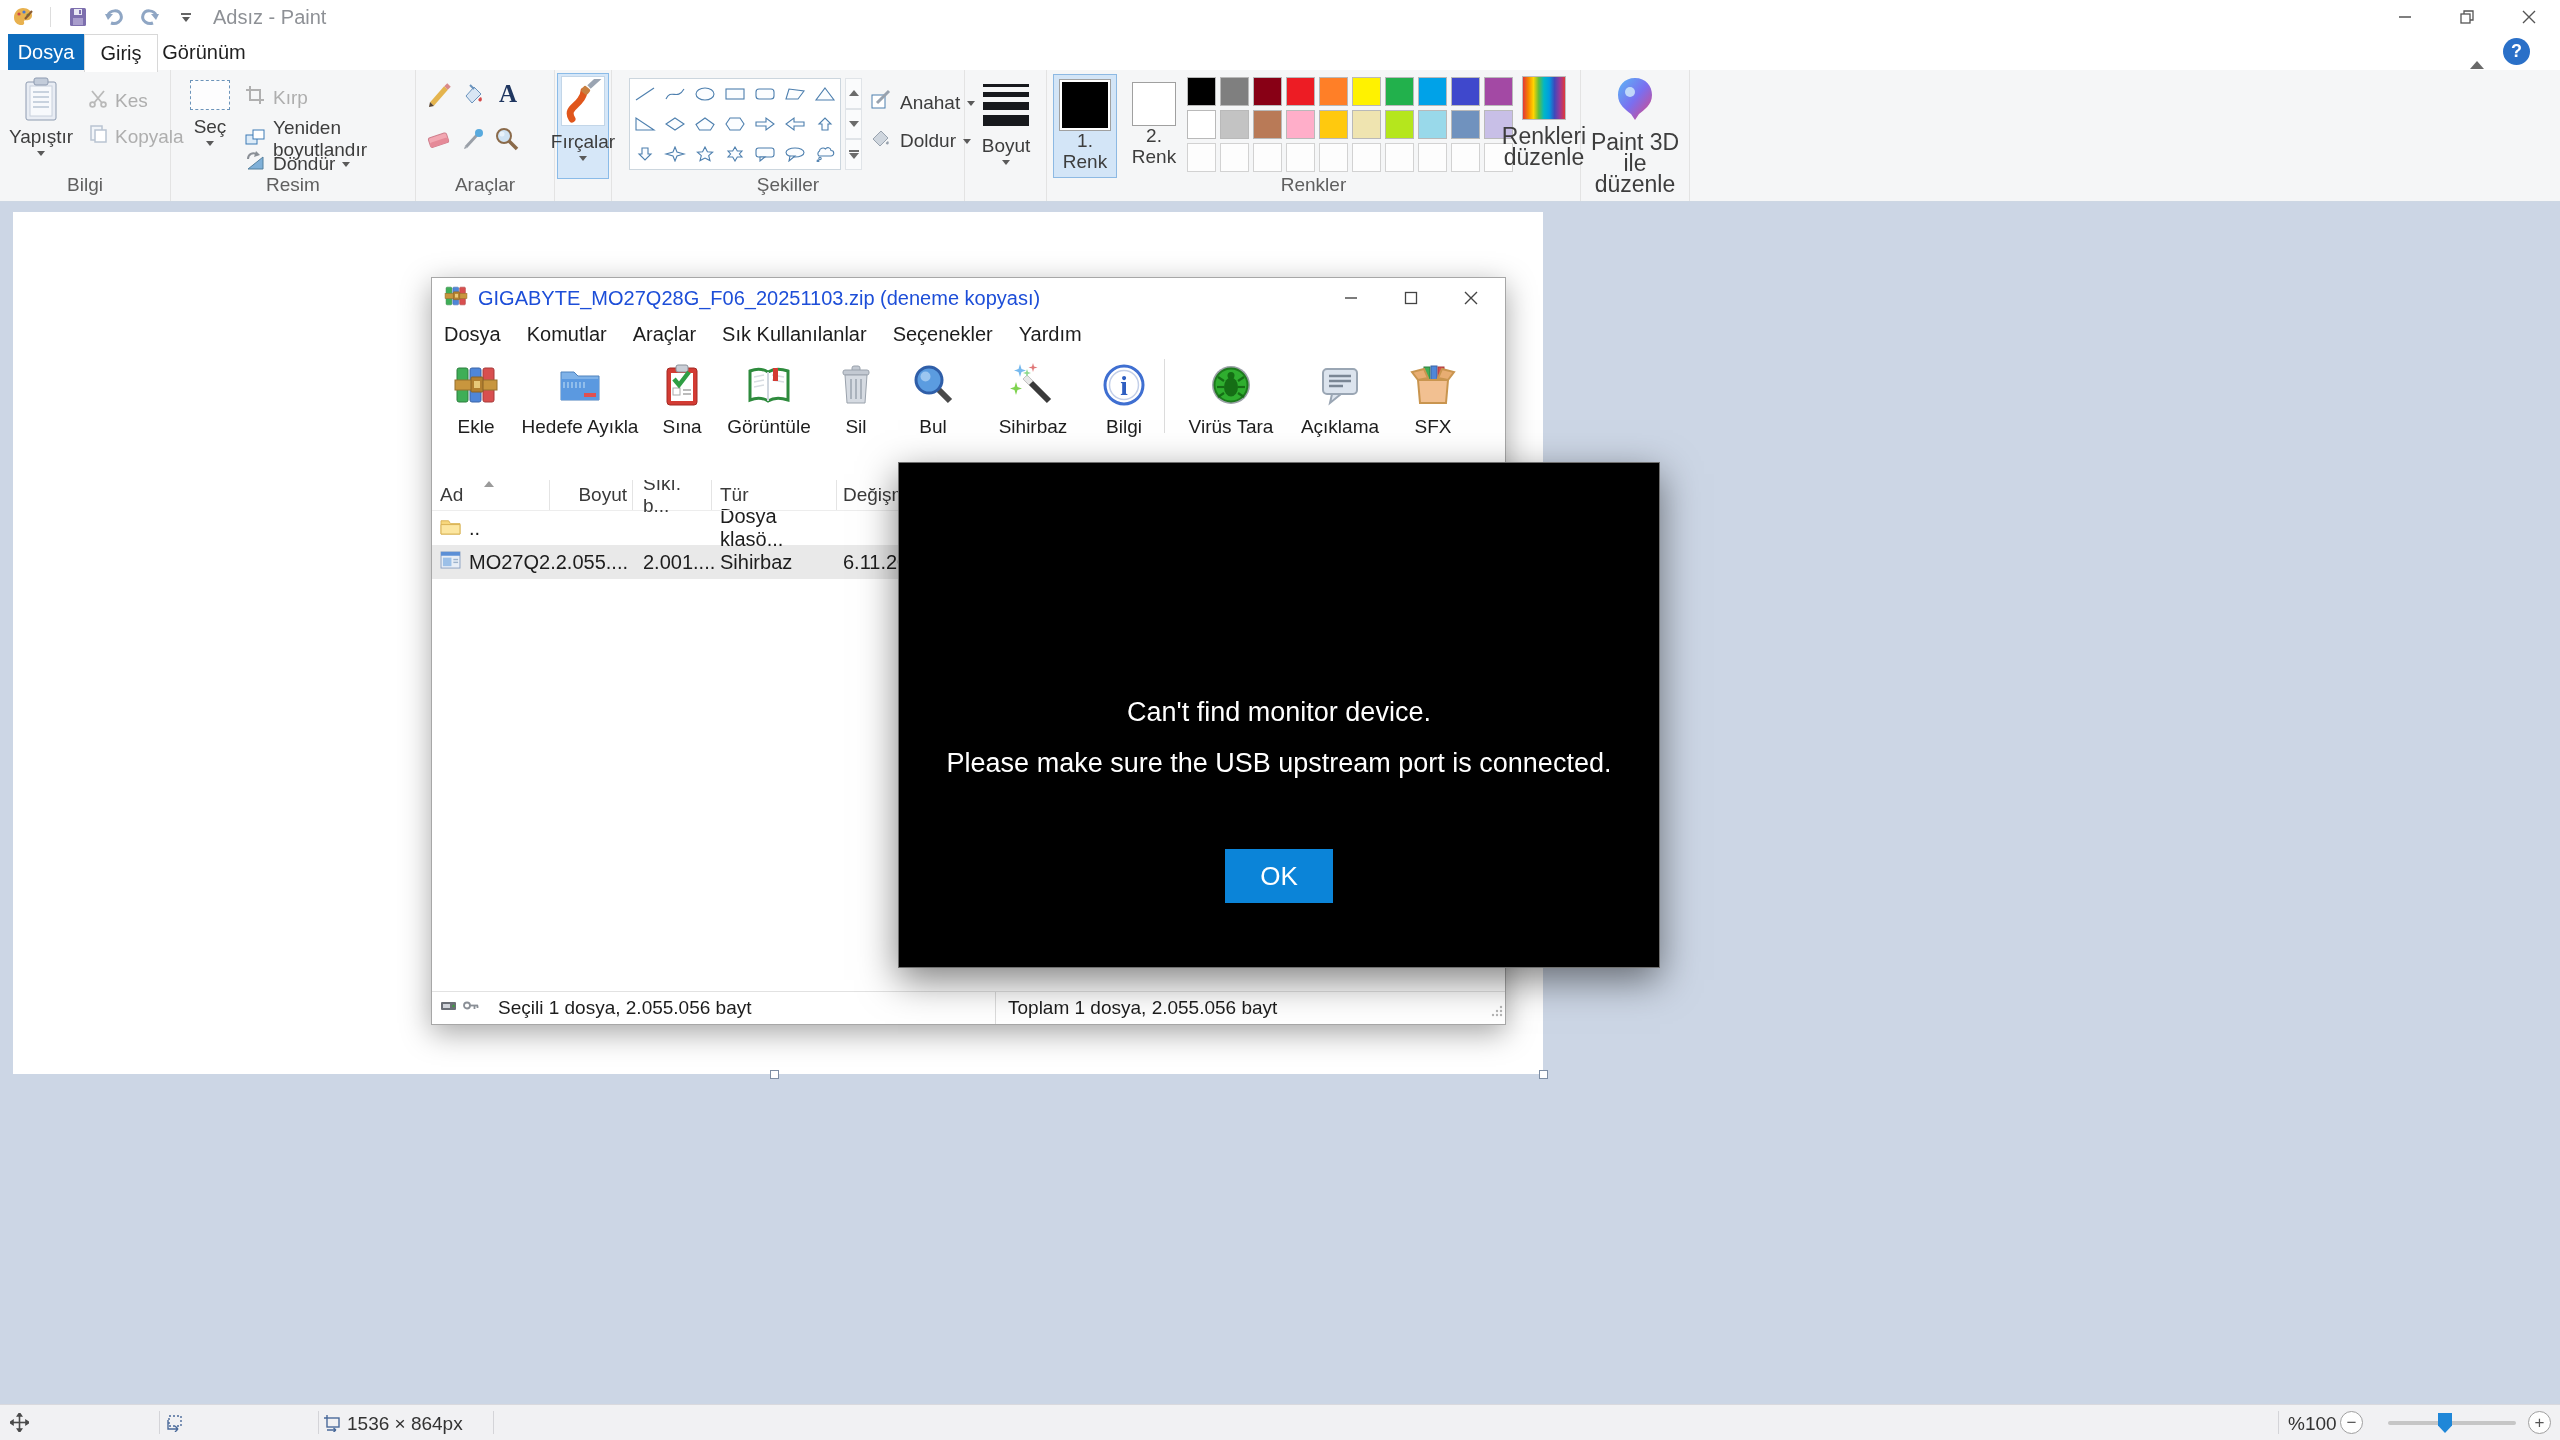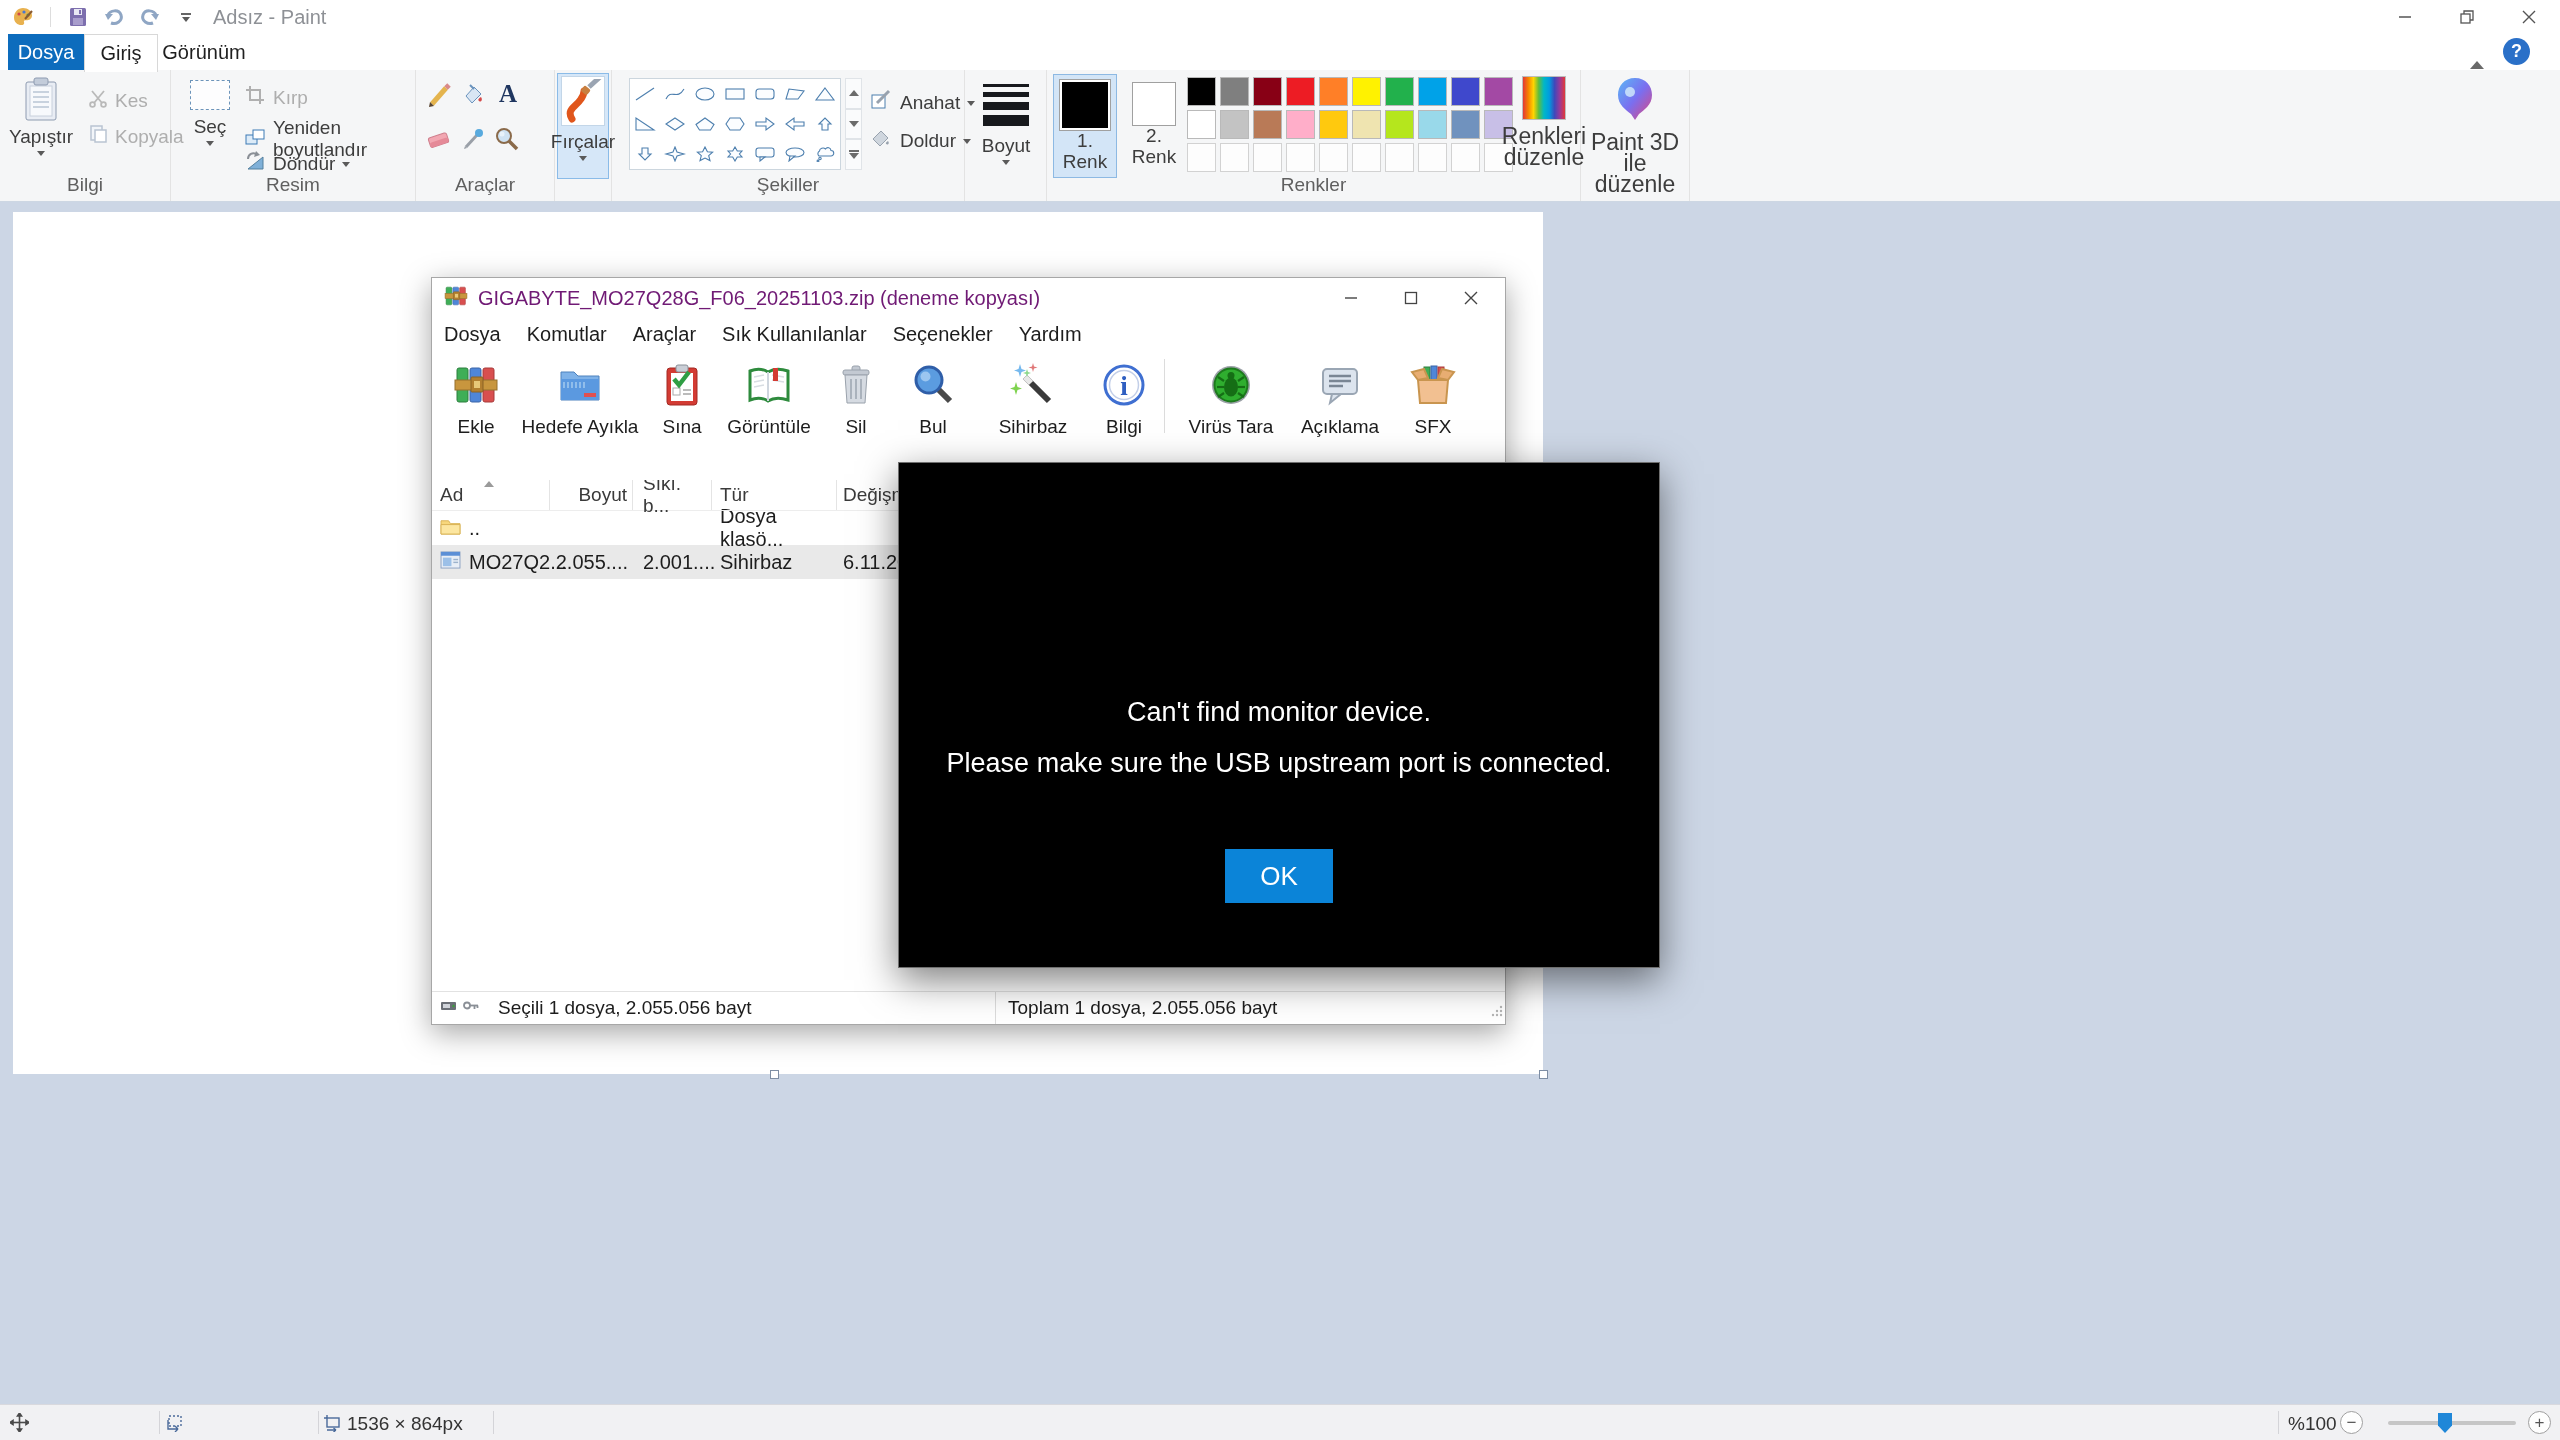--- a/index.html
+++ b/index.html
@@ -63,21 +63,21 @@
   .rainbow{width:44px;height:44px;border:1px solid #bdbdbd;box-sizing:border-box;
     background:linear-gradient(to right,#e23838,#f78200,#ffd500,#5ebd3e,#00b7c8,#009cdf,#3e49bb,#973999,#e23838);}
   .two-line{font-size:23px;line-height:21px;color:#3d3d3d;text-align:center;margin-top:6px;}
   
   .canvas{position:absolute;left:13px;top:212px;width:1530px;height:862px;background:#fff;}
   .handle{position:absolute;width:7px;height:7px;background:#fff;border:1px solid #7e8ea4;box-sizing:content-box;}
   
   .wr{position:absolute;left:431px;top:277px;width:1075px;height:748px;background:#fff;
     border:1px solid #a7a7a7;box-shadow:0 8px 28px rgba(0,0,0,.35);box-sizing:border-box;z-index:20;}
   .wr-title{height:40px;display:flex;align-items:center;padding-left:12px;gap:10px;
-    font-size:20px;color:#701a75;}
+    font-size:20px;color:#1d4ed8;}
   .wr-ctrls{position:absolute;right:4px;top:0;display:flex;}
   .wr-cbtn{width:60px;height:40px;display:flex;align-items:center;justify-content:center;}
   .wr-menu{height:32px;display:flex;align-items:center;gap:26px;padding-left:12px;font-size:20px;color:#1d1d1d;}
   .wr-toolbar{height:92px;display:flex;align-items:center;padding-left:6px;}
   .wr-tb{display:flex;flex-direction:column;align-items:center;justify-content:flex-end;height:84px;
     font-size:19px;color:#1d1d1d;gap:3px;}
   .wr-sep{width:1px;height:74px;background:#dcdcdc;margin:0 8px;}
   .wr-addr{height:38px;display:flex;align-items:center;padding:0 12px;gap:14px;}
   .up-btn{width:34px;height:28px;display:flex;align-items:center;justify-content:center;}
   .addr-box{flex:1;height:30px;border:1px solid #adadad;background:#fff;display:flex;align-items:center;

